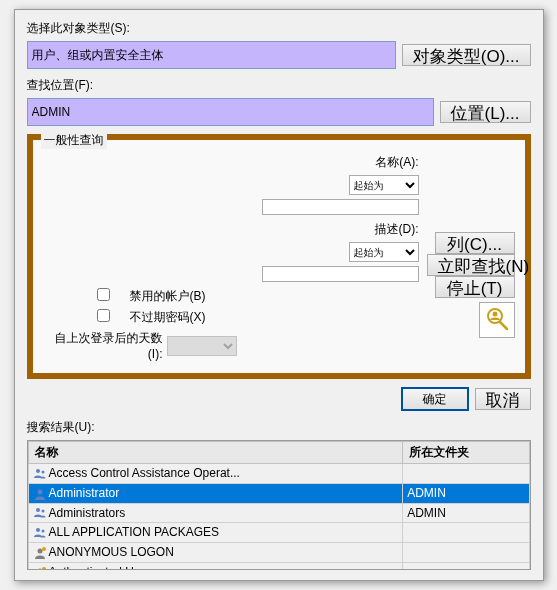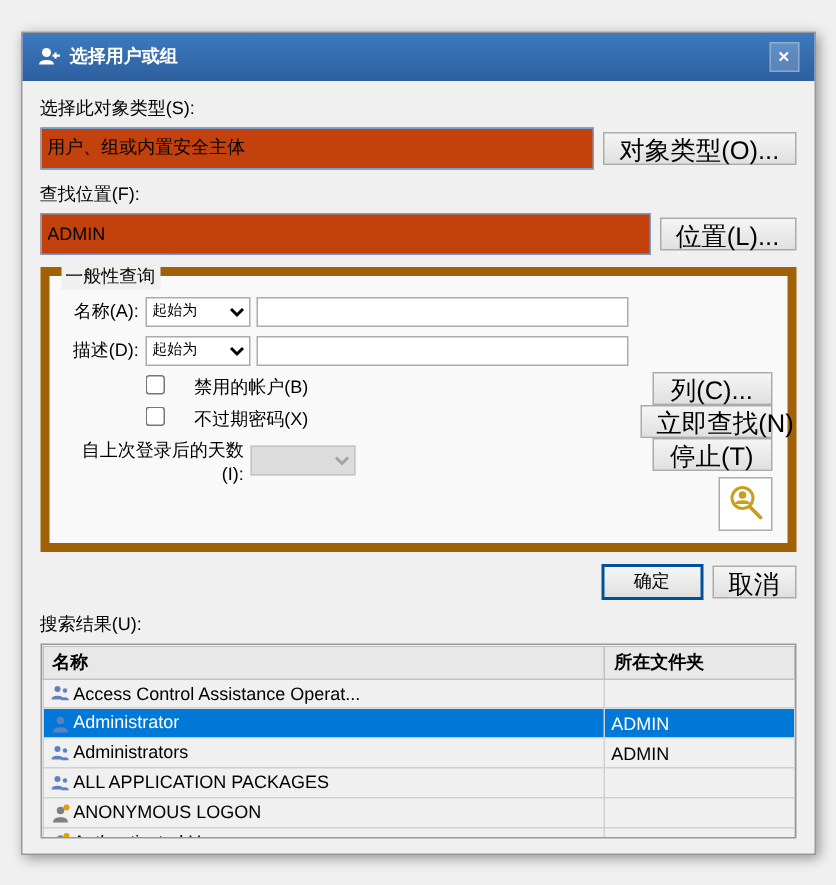--- a/index.html
+++ b/index.html
@@ -77,21 +77,21 @@
       display: flex;
       gap: 6px;
       margin-bottom: 8px;
       align-items: center;
     }
 
     .input-field {
       flex: 1;
       height: 28px;
       border: 1px solid #7a9cc6;
-      background: #c2410c;
+      background: #c4b5fd;
       padding: 1px 4px;
       font-size: 12px;
       font-family: inherit;
     }
 
     .btn {
       height: 22px;
       padding: 0 10px;
       background: linear-gradient(to bottom, #f5f5f5, #e0e0e0);
       border: 1px solid #ababab;
@@ -118,23 +118,24 @@
       font-size: 12px;
       color: #000;
     }
 
     .general-query {
       margin-top: 6px;
     }
 
     .query-row {
       display: flex;
-      align-items: center;
+      align-items: flex-end;
       margin-bottom: 6px;
       gap: 4px;
+      flex-direction: column;
     }
 
     .query-label {
       width: 50px;
       font-size: 12px;
       text-align: right;
       flex-shrink: 0;
     }
 
     .query-select {
@@ -292,33 +293,20 @@
     .results-container::-webkit-scrollbar-thumb {
       background: #c0c0c0;
       border: 1px solid #aaa;
     }
   </style>
 </head>
 <body>
 
 <div class="dialog">
 
-  <div class="title-bar">
-    <div class="title-bar-left">
-      <svg class="title-icon" viewBox="0 0 16 16" fill="white">
-        <circle cx="6" cy="5" r="3" fill="white"></circle>
-        <path d="M1 13 Q1 10 6 10 Q11 10 11 13" fill="white"></path>
-        <path d="M10 7 L15 7 M12 5 L12 9" stroke="white" stroke-width="1.5" fill="none"></path>
-      </svg>
-      <span>选择用户或组</span>
-    </div>
-    <div class="title-controls">
-      <div class="title-btn">✕</div>
-    </div>
-  </div>
 
   <div class="dialog-body">
 
     <div class="section-label">选择此对象类型(S):</div>
     <div class="input-row">
       <input class="input-field" type="text" readonly="" value="用户、组或内置安全主体" style="">
       <button class="btn">对象类型(O)...</button>
     </div>
 
     <div class="section-label">查找位置(F):</div>

